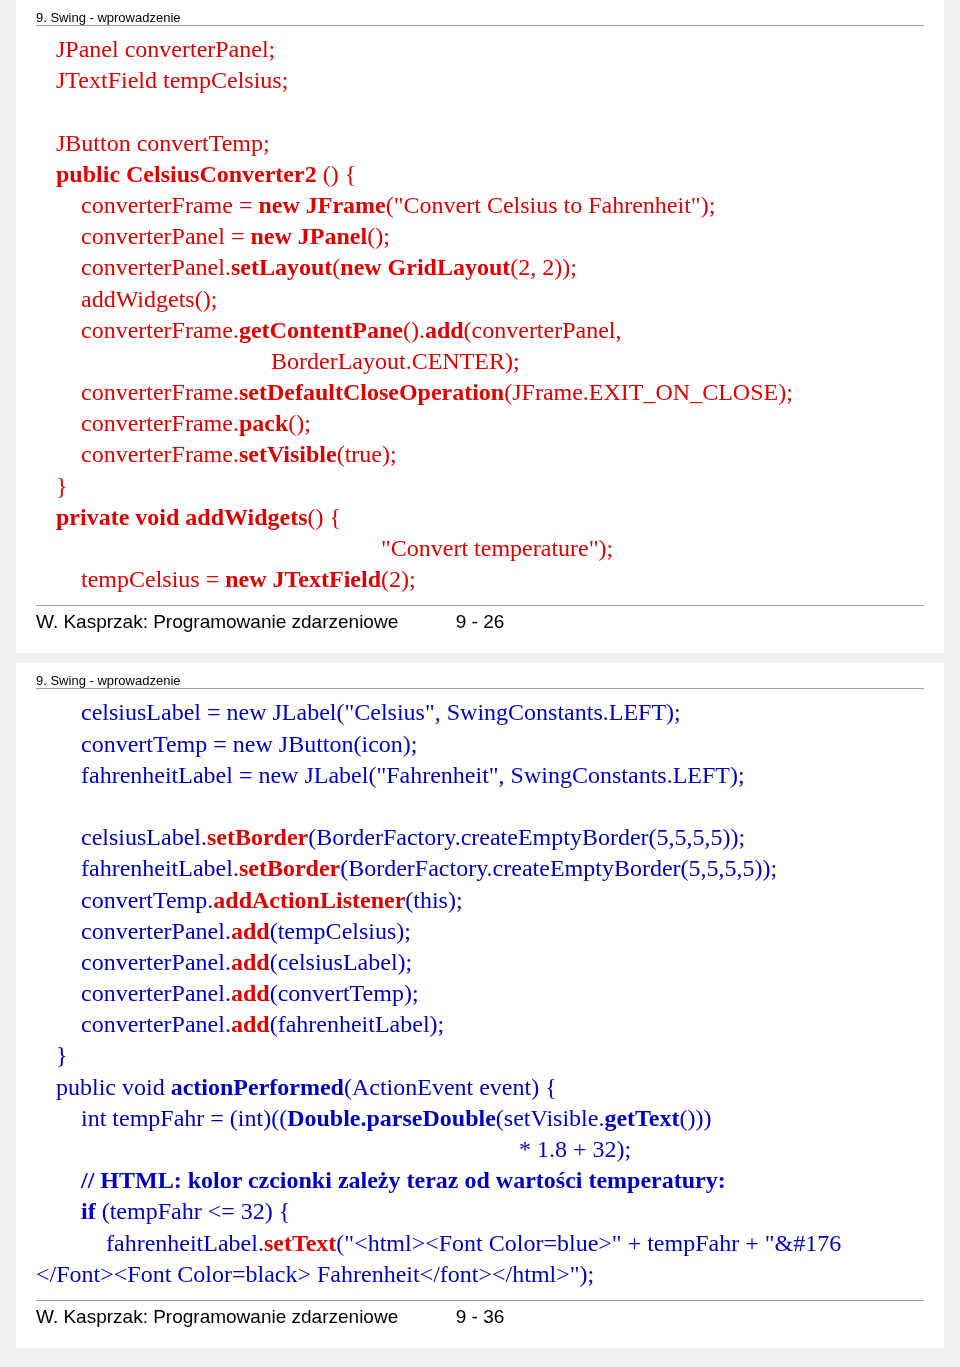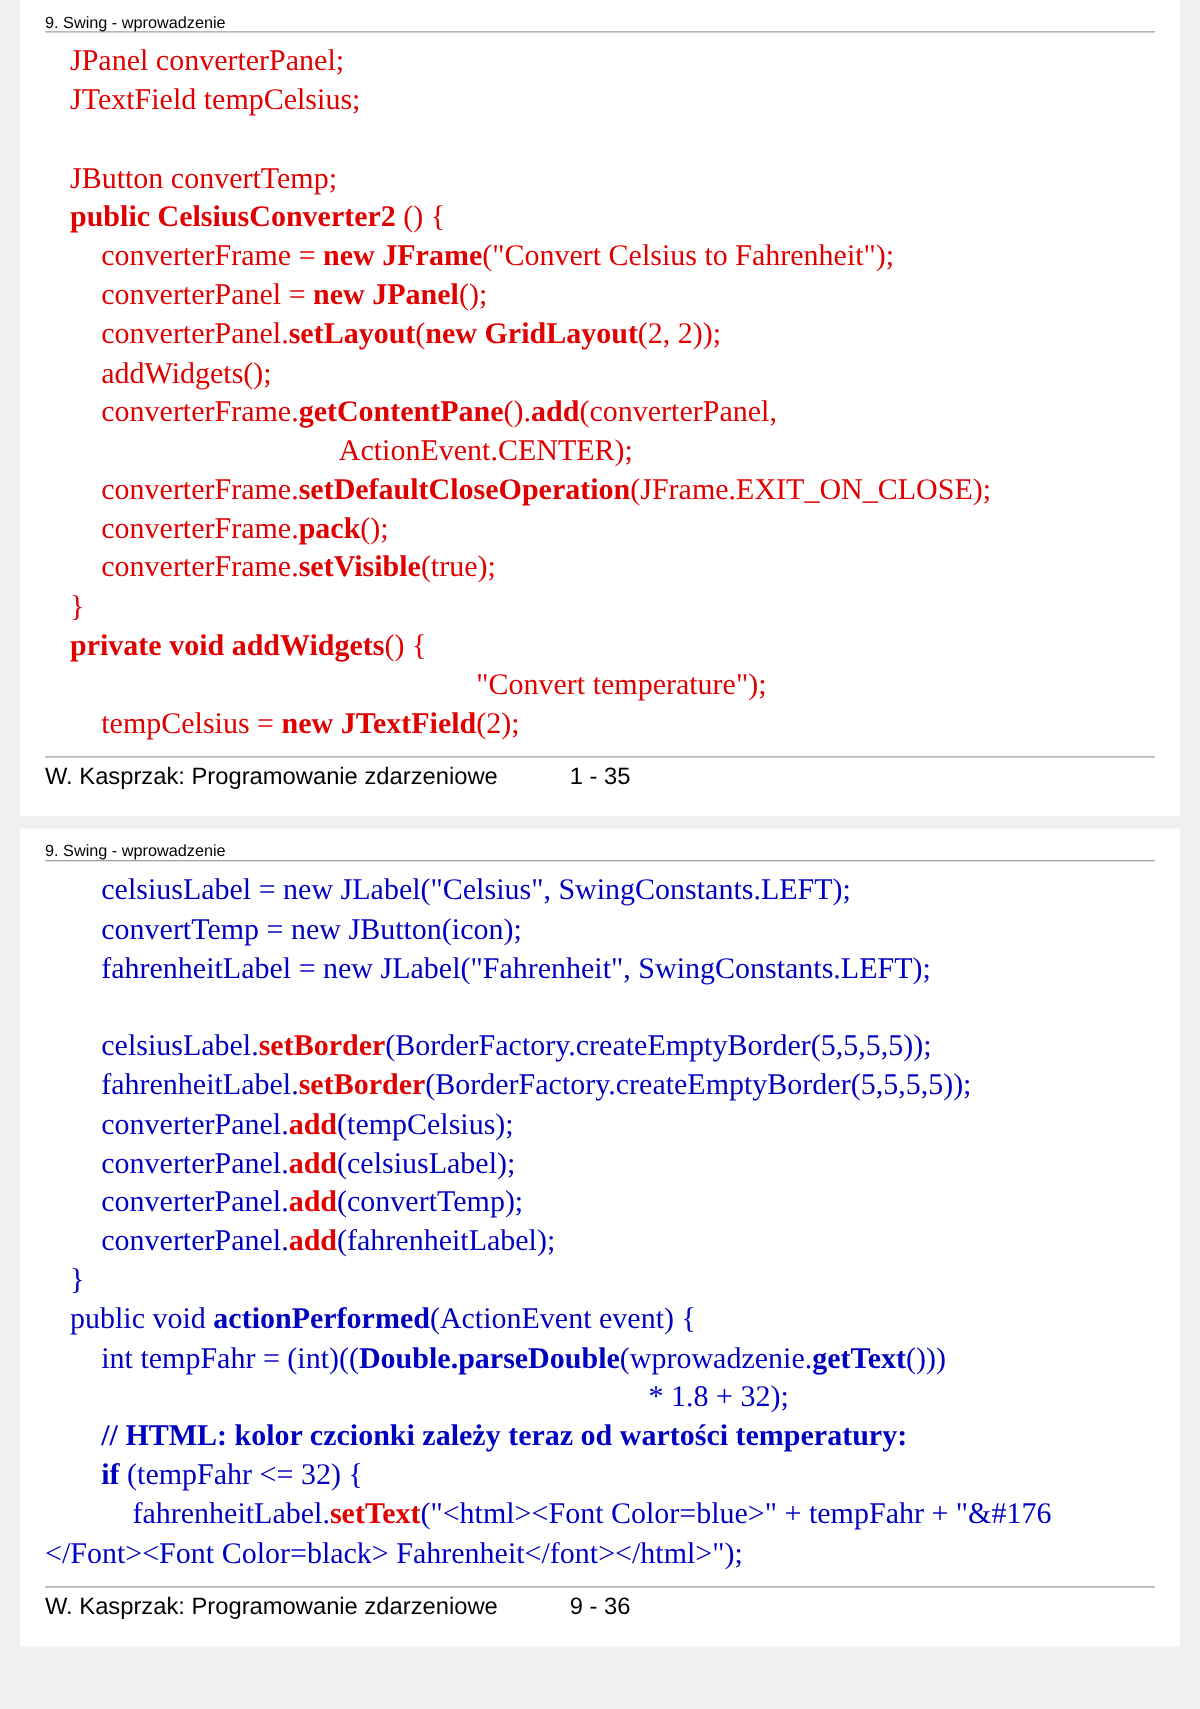--- a/index.html
+++ b/index.html
@@ -78,76 +78,79 @@
     <span class="indent1">
       <span class="red">converterPanel = </span><span class="red bold">new JPanel</span><span class="red">();</span>
     </span>
     <span class="indent1">
       <span class="red">converterPanel.</span><span class="red bold">setLayout</span><span class="red">(</span><span class="red bold">new GridLayout</span><span class="red">(2, 2));</span>
     </span>
     <span class="indent1 red">addWidgets();</span>
     <span class="indent1">
       <span class="red">converterFrame.</span><span class="red bold">getContentPane</span><span class="red">().</span><span class="red bold">add</span><span class="red">(converterPanel,</span>
     </span>
-    <span class="indent2 red">ActionEvent.CENTER);</span>
+    <span class="indent2 red">BorderLayout.CENTER);</span>
     <span class="indent1">
       <span class="red">converterFrame.</span><span class="red bold">setDefaultCloseOperation</span><span class="red">(JFrame.EXIT_ON_CLOSE);</span>
     </span>
     <span class="indent1">
       <span class="red">converterFrame.</span><span class="red bold">pack</span><span class="red">();</span>
     </span>
     <span class="indent1">
       <span class="red">converterFrame.</span><span class="red bold">setVisible</span><span class="red">(true);</span>
     </span>
     <span class="red">}</span><br>
     <span class="indent0">
       <span class="red bold">private void </span><span class="red bold italic">addWidgets</span><span class="red">() {</span>
     </span>
     <span class="indent3 red">"Convert temperature");</span>
     <span class="indent1">
       <span class="red">tempCelsius = </span><span class="red bold">new JTextField</span><span class="red">(2);</span>
     </span>
   </div>
   <div class="footer">
     <span>W. Kasprzak: Programowanie zdarzeniowe</span>
-    <span class="page-num">1 - 35</span>
+    <span class="page-num">9 - 26</span>
   </div>
 </div>
 
 <div class="slide">
   <div class="header">9. Swing - wprowadzenie</div>
   <div class="content">
     <span class="indent1 blue">celsiusLabel = new JLabel("Celsius", SwingConstants.LEFT);</span>
     <span class="indent1 blue">convertTemp = new JButton(icon);</span>
     <span class="indent1 blue">fahrenheitLabel = new JLabel("Fahrenheit", SwingConstants.LEFT);</span>
     <br>
     <span class="indent1">
       <span class="blue">celsiusLabel.</span><span class="red bold">setBorder</span><span class="blue">(BorderFactory.createEmptyBorder(5,5,5,5));</span>
     </span>
     <span class="indent1">
       <span class="blue">fahrenheitLabel.</span><span class="red bold">setBorder</span><span class="blue">(BorderFactory.createEmptyBorder(5,5,5,5));</span>
+    </span>
+    <span class="indent1">
+      <span class="blue">convertTemp.</span><span class="red bold">addActionListener</span><span class="blue">(this);</span>
     </span>
     <span class="indent1">
       <span class="blue">converterPanel.</span><span class="red bold">add</span><span class="blue">(tempCelsius);</span>
     </span>
     <span class="indent1">
       <span class="blue">converterPanel.</span><span class="red bold">add</span><span class="blue">(celsiusLabel);</span>
     </span>
     <span class="indent1">
       <span class="blue">converterPanel.</span><span class="red bold">add</span><span class="blue">(convertTemp);</span>
     </span>
     <span class="indent1">
       <span class="blue">converterPanel.</span><span class="red bold">add</span><span class="blue">(fahrenheitLabel);</span>
     </span>
     <span class="blue">}</span><br>
     <span class="indent0">
       <span class="blue">public void </span><span class="blue bold">actionPerformed</span><span class="blue">(ActionEvent event) {</span>
     </span>
     <span class="indent1">
-      <span class="blue">int tempFahr = (int)((</span><span class="blue bold">Double.parseDouble</span><span class="blue">(wprowadzenie.</span><span class="blue bold">getText</span><span class="blue">()))</span>
+      <span class="blue">int tempFahr = (int)((</span><span class="blue bold">Double.parseDouble</span><span class="blue">(setVisible.</span><span class="blue bold">getText</span><span class="blue">()))</span>
     </span>
     <span class="blue" style="padding-left:170px; display:block;text-align:center;">* 1.8 + 32);</span>
     <span class="indent1 blue bold">// HTML: kolor czcionki zależy teraz od wartości temperatury:</span>
     <span class="indent1">
       <span class="blue bold">if</span><span class="blue"> (tempFahr &lt;= 32) {</span>
     </span>
     <span class="indent1b">
       <span class="blue">fahrenheitLabel.</span><span class="red bold">setText</span><span class="blue">("&lt;html&gt;&lt;Font Color=blue&gt;" + tempFahr + "&amp;#176 </span>
     </span>
     <span class="indentneg blue">&lt;/Font&gt;&lt;Font Color=black&gt; Fahrenheit&lt;/font&gt;&lt;/html&gt;");</span>

